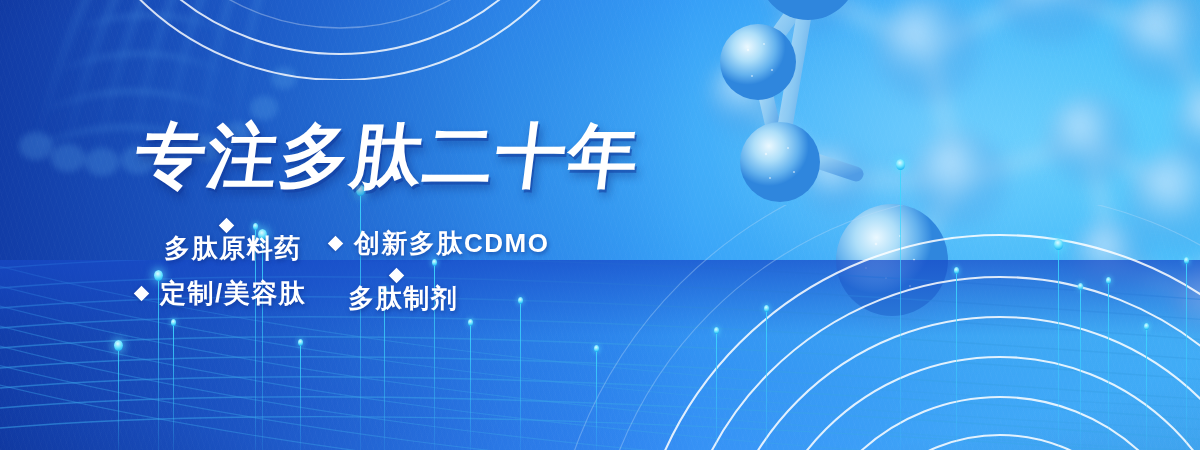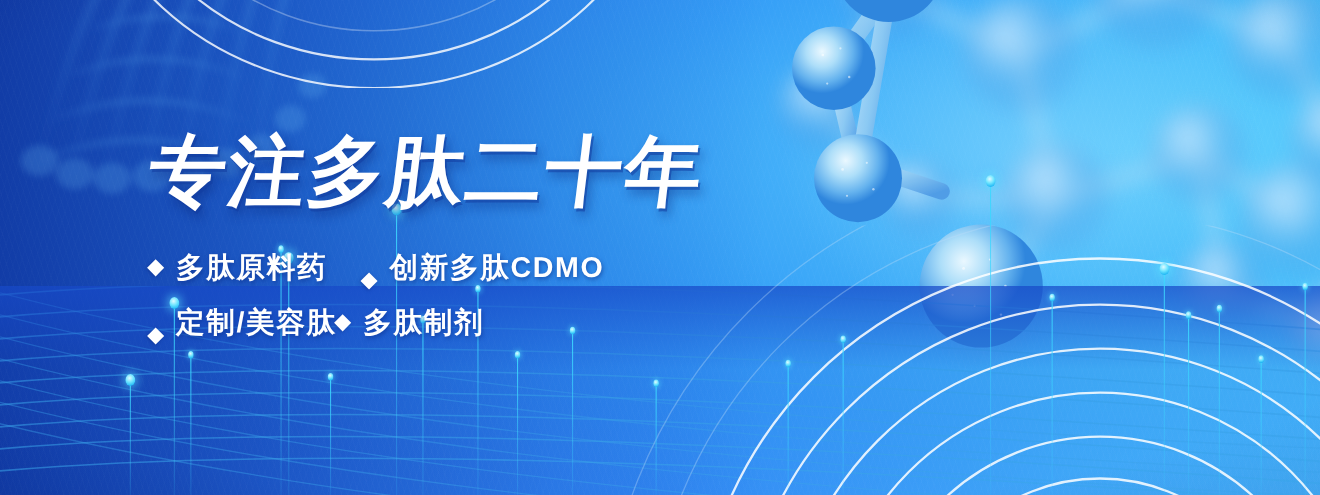--- a/index.html
+++ b/index.html
@@ -96,22 +96,22 @@
   .bullet .dia{
     display:inline-block; width:11px; height:11px;
     background:#ffffff; transform:rotate(45deg);
     margin-right:13px;
     box-shadow:0 1px 3px rgba(10,40,130,.5);
   }
   .bullet .txt{
     color:#ffffff; font-size:26px; font-weight:600; letter-spacing:1.5px;
     text-shadow:1px 2px 4px rgba(10,40,130,.55);
   }
-  .b-col1{ width:194px; }
-  .b-col2{ width:auto;align-items:flex-end; }
+  .b-col1{ width:194px;flex-direction:column; }
+  .b-col2{ width:auto; }
 </style>
 </head>
 <body>
 
 <div id="banner">
 
   <div class="bg-base"></div>
   <div class="bg-left-dark"></div>
   <div class="weave"></div>
 

